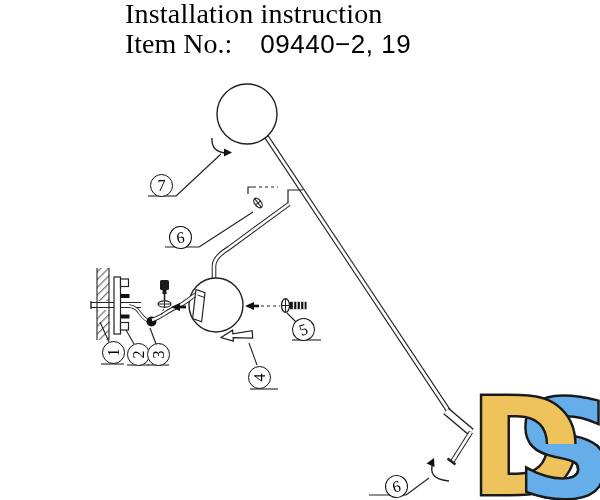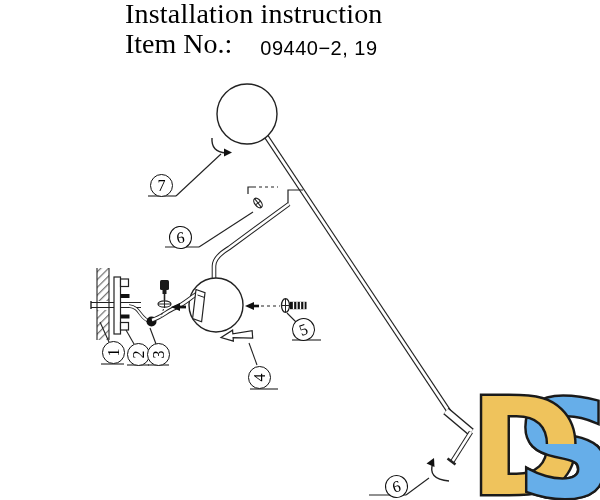--- a/index.html
+++ b/index.html
@@ -9,21 +9,21 @@
   }
   .title-line1 {
     position:absolute; left:125px; top:-2px; font-size:28px; letter-spacing:.2px;
     white-space:nowrap;
   }
   .title-line2 {
     position:absolute; left:125px; top:28px; font-size:28px; display:flex;
     align-items:flex-end; white-space:nowrap;
   }
   .item-value {
-    font-family:"Liberation Sans", sans-serif; font-size:20px;
+    font-family:"Liberation Sans", sans-serif; font-size:26px;
     margin-left:28px; letter-spacing:.5px;
   }
   .art { position:absolute; left:0; top:0; }
   .callout {
     position:absolute; width:21px; height:21px; border:1.4px solid #111;
     border-radius:50%; background:#fff; display:flex; align-items:center;
     justify-content:center; font-size:16px; line-height:1;
     font-family:"Liberation Serif", serif;
   }
   .logo-letter {

